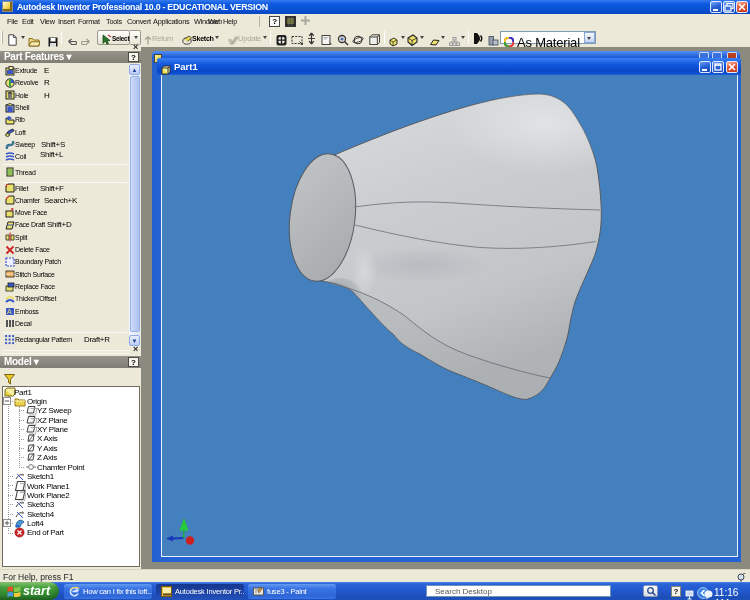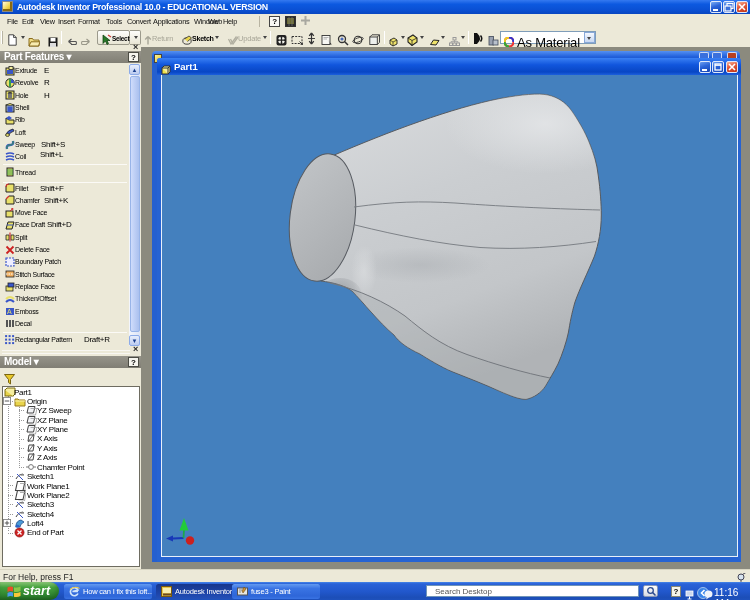--- a/index.html
+++ b/index.html
@@ -65,21 +65,21 @@
 
 
 #statusbar { left:0; top:569px; width:750px; height:13px; background:#ece9d8; font-size:8.5px; color:#222; border-top:1px solid #d8d5c2; }
 
 
 #taskbar { left:0; top:582px; width:750px; height:18px; background:linear-gradient(180deg,#4687e8 0%,#2a62d8 10%,#2157cb 55%,#1c4eb8 85%,#1e51bc 100%); }
 #startbtn { left:0; top:0; width:59px; height:18px; border-radius:0 9px 9px 0; background:linear-gradient(180deg,#8cc878 0%,#44a03c 30%,#2f8430 75%,#256e26 100%); color:#fff; font-weight:bold; font-style:italic; font-size:12.5px; box-shadow:inset -2px -2px 4px rgba(0,40,0,0.25); }
 .tbtn { position:absolute; top:1.5px; height:15.5px; border-radius:2.5px; color:#fff; font-size:7.5px; letter-spacing:-0.2px; white-space:nowrap; overflow:hidden; }
 .tbtn.up { background:linear-gradient(180deg,#639af0 0%,#3a74e4 30%,#2e66d8 80%,#3a74e4 100%); }
 .tbtn.dn { background:linear-gradient(180deg,#16368c 0%,#1d44a8 60%,#2350b8 100%); }
-#searchbox { position:absolute; left:426px; top:2.5px; width:213px; height:12.5px; background:#fff; border:1px solid #head; font-size:8px; color:#555; }
+#searchbox { position:absolute; left:426px; top:2.5px; width:185px; height:12.5px; background:#fff; border:1px solid #head; font-size:8px; color:#555; }
 #sbtn { position:absolute; left:643px; top:2.5px; width:15px; height:12.5px; background:linear-gradient(180deg,#fdfdfd,#d8dce4); border:1px solid #8898b8; border-radius:2px; }
 #clock { position:absolute; left:714px; top:5px; color:#fff; font-size:10px; }
 .trayicn { position:absolute; }
 </style>
 </head>
 <body>
 <div id="root">
 
   <div id="titlebar" class="abs">
     <div class="ticon abs"></div>
@@ -473,21 +473,21 @@
           <span style="position:absolute;left:35px;top:0.5px;">Shift+F</span>
         </div>
 <div class="pitem" style="top:148.3px;">
           <span style="position:absolute;left:0;top:0;width:10px;height:10px;">
             <svg width="10" height="10" viewBox="0 0 10 10" style="position:absolute;left:0;top:0">
               <path d="M1 9 L1 4 L4 1 L9 1 L9 9 Z" fill="#e8e06a" stroke="#222" stroke-width="1"></path>
               <path d="M1 4 L4 1" stroke="#c33" stroke-width="1.2"></path>
             </svg>
           </span>
           <span style="position:absolute;left:10px;top:0.5px;transform:scaleX(0.87);transform-origin:left center;">Chamfer</span>
-          <span style="position:absolute;left:39px;top:0.5px;">Shift+K</span>
+          <span style="position:absolute;left:39px;top:0.5px;">Search+K</span>
         </div>
 <div class="pitem" style="top:160.5px;">
           <span style="position:absolute;left:0;top:0;width:10px;height:10px;">
             <svg width="10" height="10" viewBox="0 0 10 10" style="position:absolute;left:0;top:0">
               <rect x="1" y="3" width="7" height="6" fill="#e8e06a" stroke="#222" stroke-width="1"></rect>
               <path d="M5 3 L8 0.5 M8 0.5 L6 1 M8 0.5 L7.5 2.5" stroke="#c33" stroke-width="1"></path>
             </svg>
           </span>
           <span style="position:absolute;left:10px;top:0.5px;transform:scaleX(0.87);transform-origin:left center;">Move Face</span>
         </div>
@@ -810,21 +810,21 @@
       <span style="position:absolute;left:19px;top:3.5px;">How can I fix this loft...</span>
     </div>
     <div class="tbtn dn" style="left:156px; width:88px;">
       <div class="abs" style="left:5px;top:2.5px;width:11px;height:11px;"><svg width="11" height="11" viewBox="0 0 11 11">
             <rect x="0.5" y="0.5" width="10" height="10" fill="#e8c84a" stroke="#7a5a10"></rect>
             <rect x="2" y="2" width="8" height="5" fill="#f8eeb0"></rect>
             <rect x="2" y="7.5" width="8" height="2" fill="#6a4a20"></rect>
           </svg></div>
       <span style="position:absolute;left:19px;top:3.5px;">Autodesk Inventor Pr...</span>
     </div>
-    <div class="tbtn up" style="left:232px; width:88px;">
+    <div class="tbtn up" style="left:248px; width:88px;">
       <div class="abs" style="left:5px;top:2.5px;width:11px;height:11px;"><svg width="11" height="11" viewBox="0 0 11 11">
             <rect x="0.5" y="2" width="10" height="7" fill="#e8e6e0" stroke="#555"></rect>
             <path d="M2 4 L5 4 M2 6 L4 6" stroke="#888"></path>
             <path d="M7 1 L9 3 L6 7 L5 5 Z" fill="#c89030" stroke="#604010" stroke-width="0.5"></path>
           </svg></div>
       <span style="position:absolute;left:19px;top:3.5px;">fuse3 - Paint</span>
     </div>
     <div id="searchbox" class="abs" style="border:1px solid #6f94b9;">
         <span style="position:absolute;left:8px;top:1.5px;">Search Desktop</span>
       </div>

